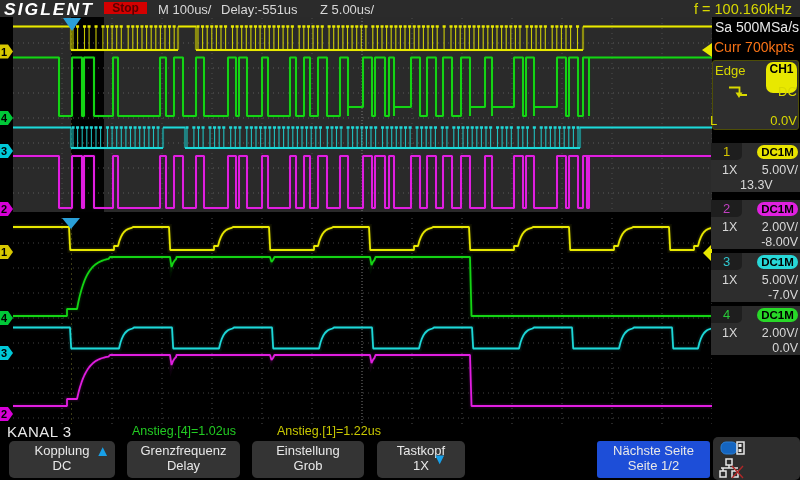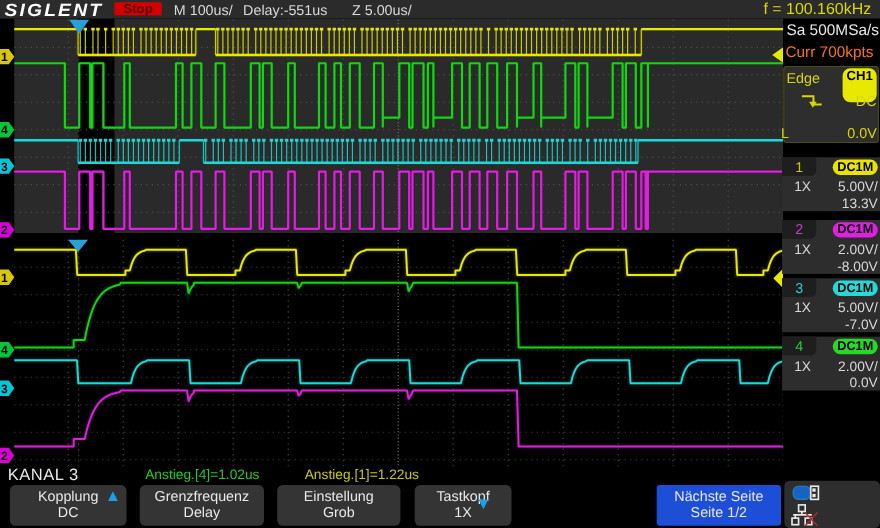--- a/index.html
+++ b/index.html
@@ -127,21 +127,21 @@
     <polygon points="7.5,8.5 14.5,8.5 11,14" fill="#d8d800"></polygon>
   </svg>
 <div class="abs" style="left:778px;top:84px;color:#d8d800;font-size:13px">DC</div>
 <div class="abs" style="left:710px;top:113px;color:#d8d800;font-size:13px">L</div>
 <div class="abs" style="left:758px;top:113px;width:39px;color:#d8d800;font-size:13px;text-align:right">0.0V</div>
 <div class="abs" style="left:711px;top:143px;width:89px;height:49px;background:#2d2d2d"></div>
 <div class="abs" style="left:711px;top:143px;width:31px;height:17px;background:#1e1e1e;border-bottom-right-radius:5px;color:#d4c400;font-size:13px;text-align:center;line-height:17px">1</div>
 <div class="abs" style="left:757px;top:145px;width:41px;height:14px;background:#e8e400;border-radius:7px;color:#000;font-size:11.5px;font-weight:bold;text-align:center;line-height:14px">DC1M</div>
 <div class="abs" style="left:722px;top:163px;color:#d8d8d8;font-size:12.5px">1X</div>
 <div class="abs" style="left:740px;top:163px;width:58px;color:#d8d8d8;font-size:12.5px;text-align:right">5.00V/</div>
-<div class="abs" style="left:740px;top:178px;width:58px;color:#d8d8d8;font-size:12.5px;text-align:right">13.3V</div>
+<div class="abs" style="left:740px;top:178px;width:58px;color:#d8d8d8;font-size:12.5px;text-align:left">13.3V</div>
 <div class="abs" style="left:711px;top:200px;width:89px;height:49px;background:#2d2d2d"></div>
 <div class="abs" style="left:711px;top:200px;width:31px;height:17px;background:#1e1e1e;border-bottom-right-radius:5px;color:#c040c0;font-size:13px;text-align:center;line-height:17px">2</div>
 <div class="abs" style="left:757px;top:202px;width:41px;height:14px;background:#e020e0;border-radius:7px;color:#000;font-size:11.5px;font-weight:bold;text-align:center;line-height:14px">DC1M</div>
 <div class="abs" style="left:722px;top:220px;color:#d8d8d8;font-size:12.5px">1X</div>
 <div class="abs" style="left:740px;top:220px;width:58px;color:#d8d8d8;font-size:12.5px;text-align:right">2.00V/</div>
 <div class="abs" style="left:740px;top:235px;width:58px;color:#d8d8d8;font-size:12.5px;text-align:right">-8.00V</div>
 <div class="abs" style="left:711px;top:253px;width:89px;height:49px;background:#2d2d2d"></div>
 <div class="abs" style="left:711px;top:253px;width:31px;height:17px;background:#1e1e1e;border-bottom-right-radius:5px;color:#30c8d0;font-size:13px;text-align:center;line-height:17px">3</div>
 <div class="abs" style="left:757px;top:255px;width:41px;height:14px;background:#28d8d8;border-radius:7px;color:#000;font-size:11.5px;font-weight:bold;text-align:center;line-height:14px">DC1M</div>
 <div class="abs" style="left:722px;top:273px;color:#d8d8d8;font-size:12.5px">1X</div>

